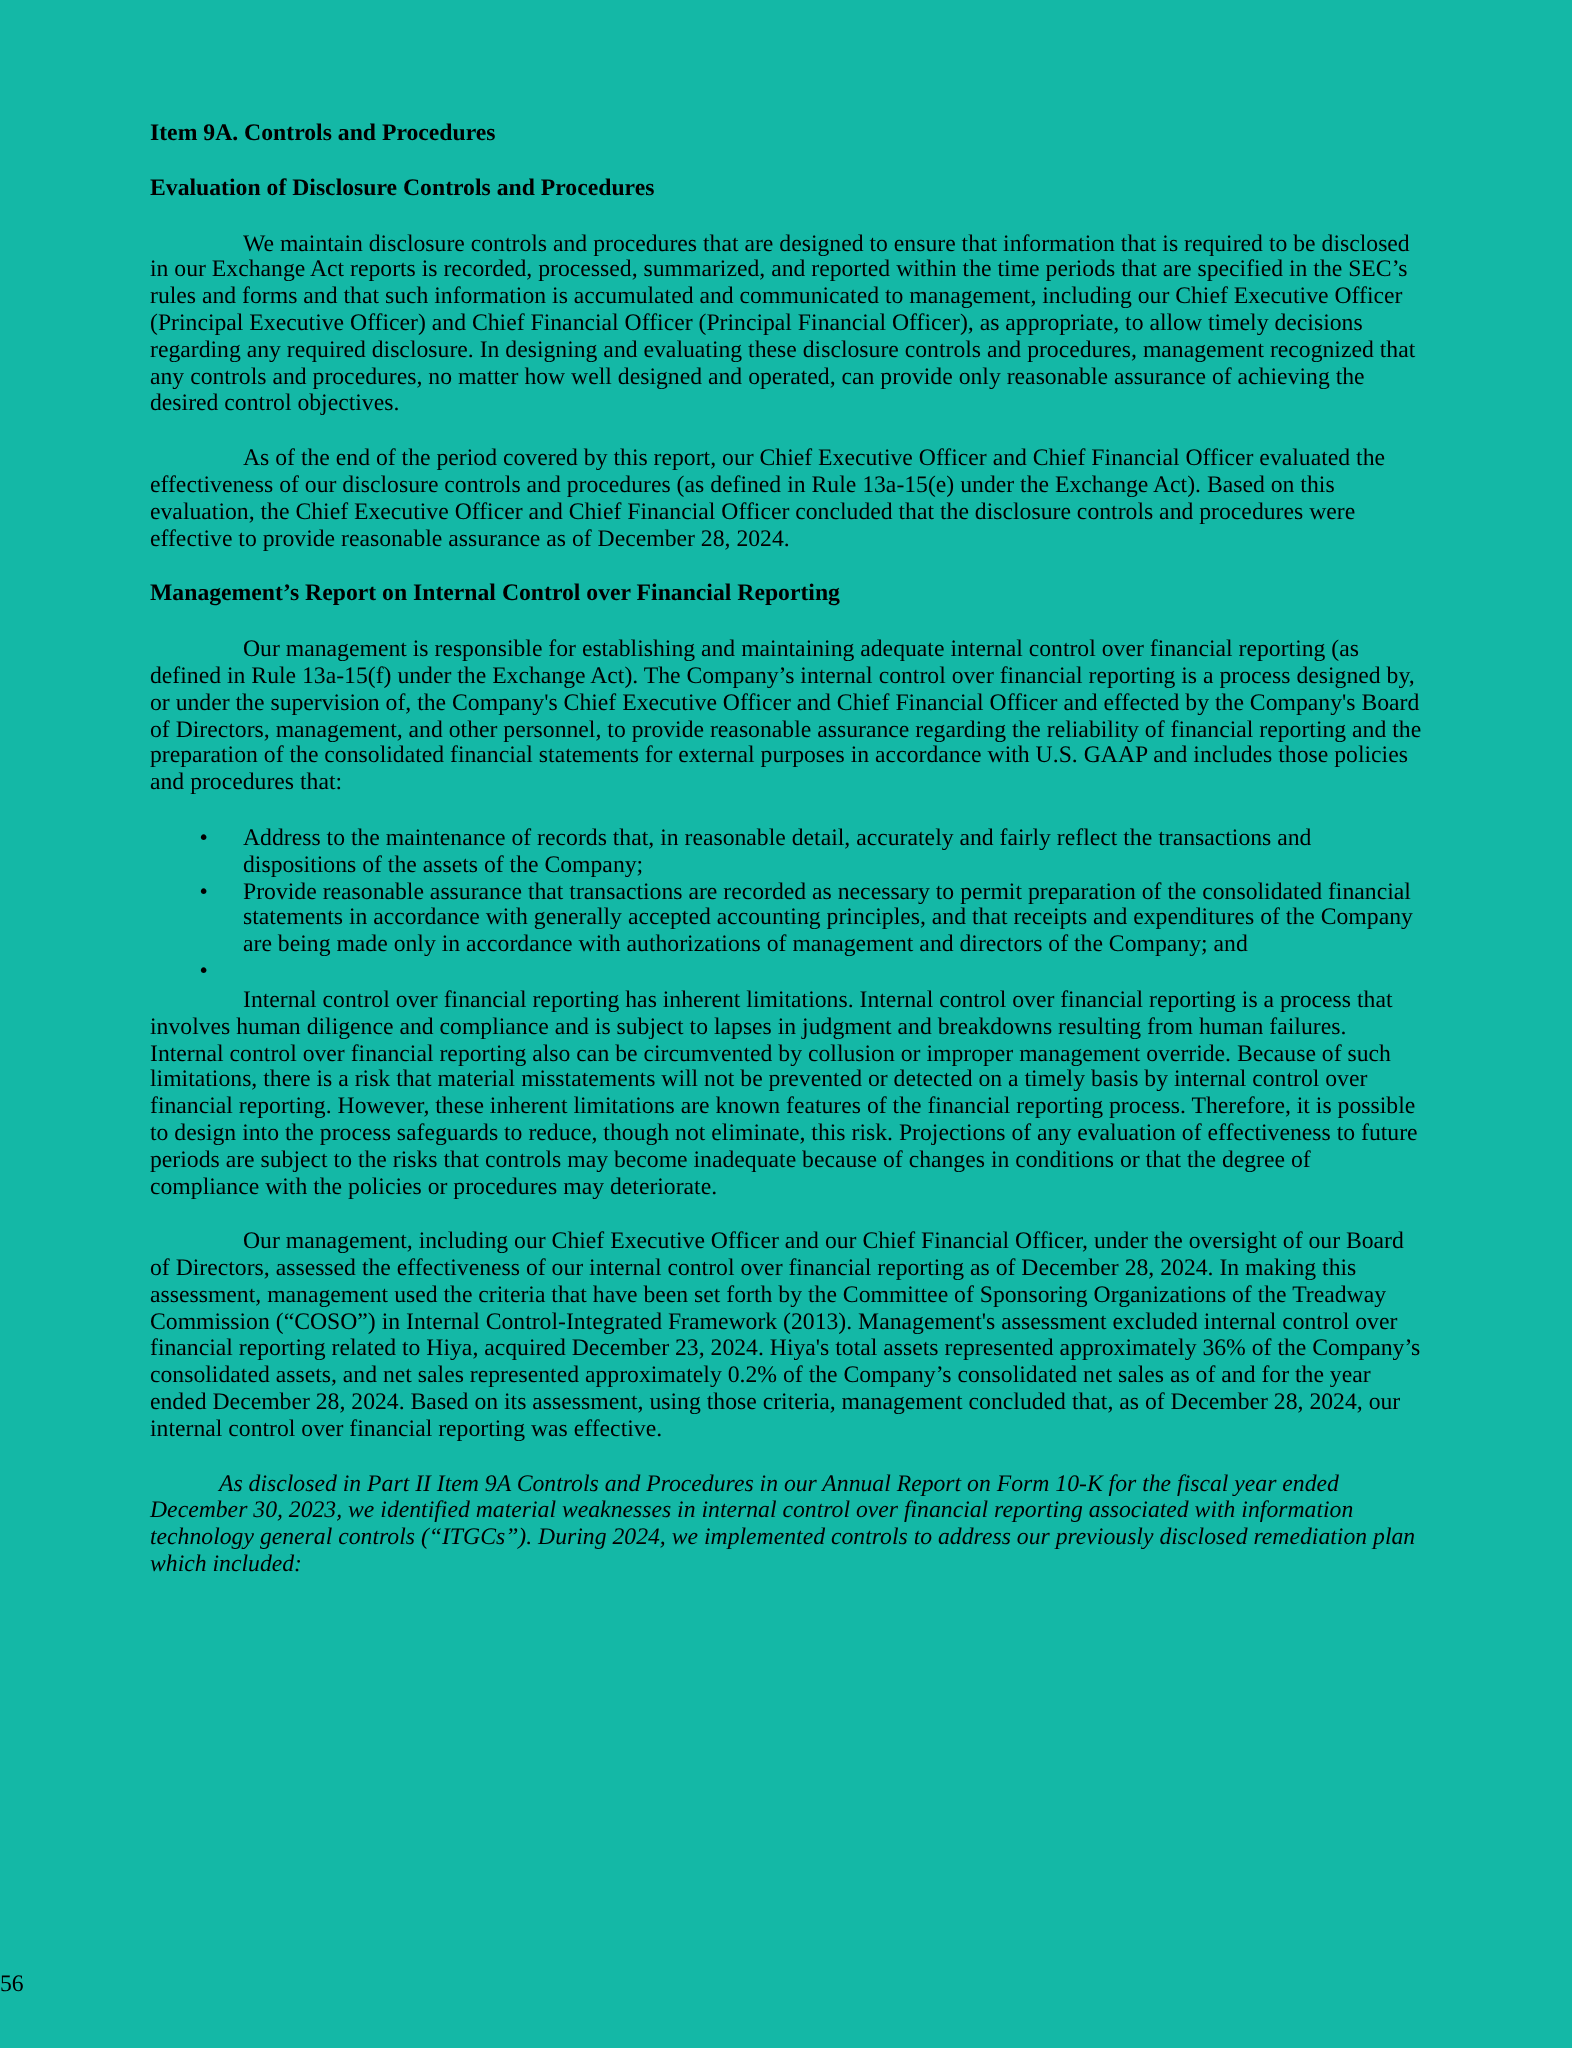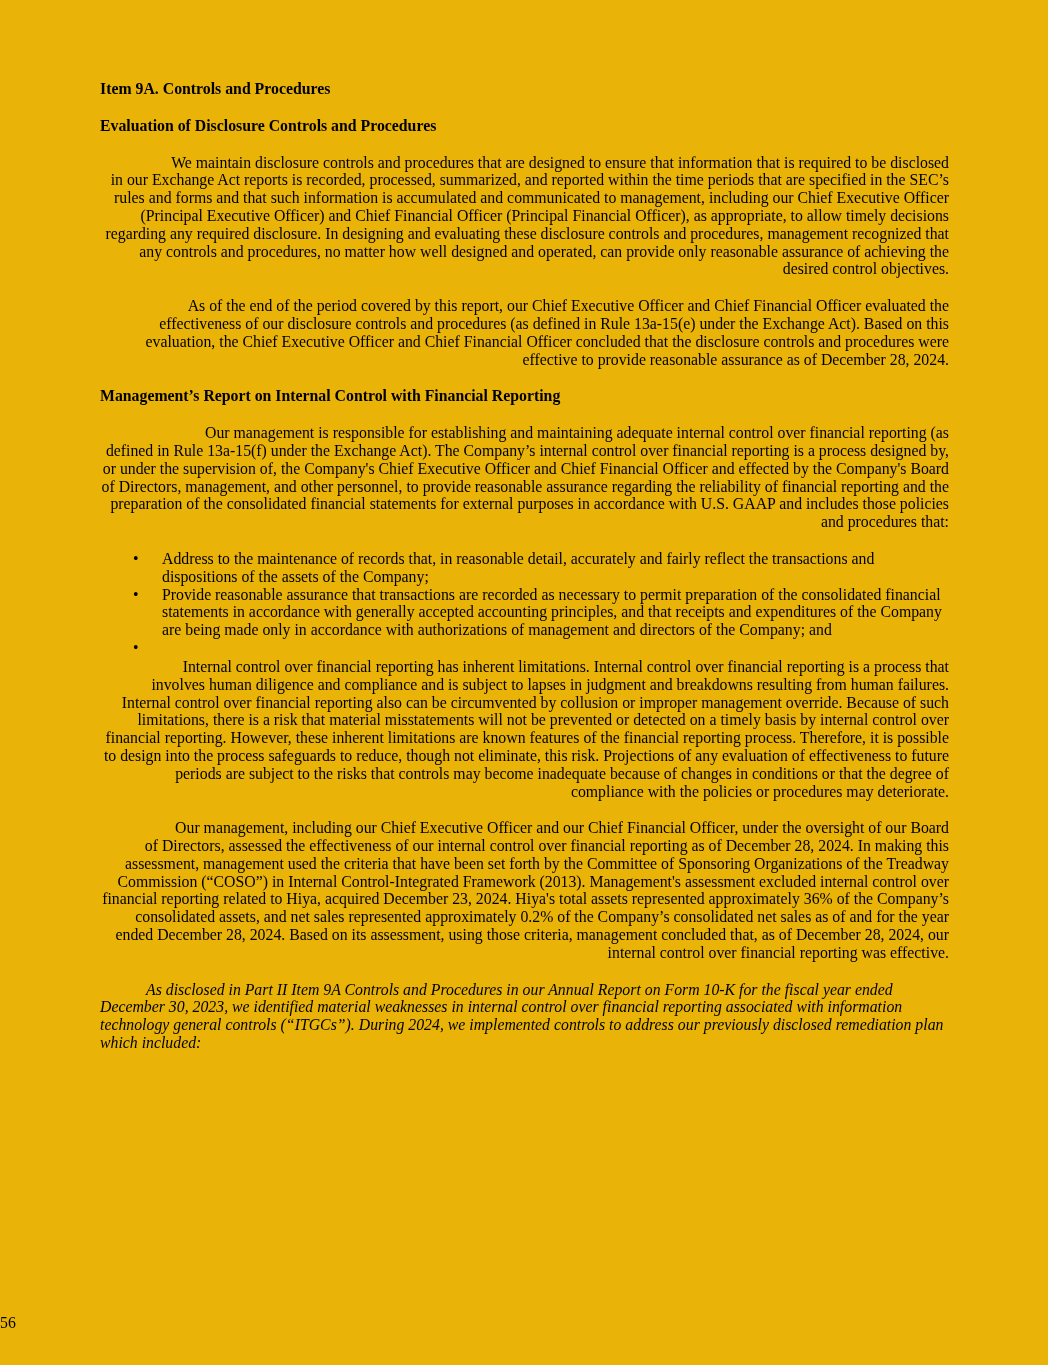--- a/index.html
+++ b/index.html
@@ -4,21 +4,21 @@
 <style>
   html, body {
     margin: 0;
     padding: 0;
     background: #ffffff;
   }
   .page {
     position: relative;
     width: 1048px;
     height: 1365px;
-    background: #eab308;
+    background: #14b8a6;
     font-family: "Liberation Serif", "DejaVu Serif", serif;
     font-size: 15.8px;
     line-height: 17.8px;
     color: #000000;
     overflow: hidden;
   }
   .content {
     position: absolute;
     left: 100px;
     top: 80px;
@@ -27,21 +27,20 @@
   }
   .heading {
     font-weight: bold;
     margin: 0 0 19px 0;
   }
   .para {
     margin: 0 0 19px 0;
   }
   .indent {
     text-indent: 62px;
-    text-align: right;
   }
   .indent-sm {
     text-indent: 46px;
     font-style: italic;
   }
   ul.bullets {
     list-style: none;
     margin: 0 0 19px 0;
     padding: 0;
   }
@@ -70,21 +69,21 @@
   <div class="content">
 
     <p class="heading">Item 9A. Controls and Procedures</p>
 
     <p class="heading">Evaluation of Disclosure Controls and Procedures</p>
 
     <p class="para indent">We maintain disclosure controls and procedures that are designed to ensure that information that is required to be disclosed in our Exchange Act reports is recorded, processed, summarized, and reported within the time periods that are specified in the SEC’s rules and forms and that such information is accumulated and communicated to management, including our Chief Executive Officer (Principal Executive Officer) and Chief Financial Officer (Principal Financial Officer), as appropriate, to allow timely decisions regarding any required disclosure. In designing and evaluating these disclosure controls and procedures, management recognized that any controls and procedures, no matter how well designed and operated, can provide only reasonable assurance of achieving the desired control objectives.</p>
 
     <p class="para indent">As of the end of the period covered by this report, our Chief Executive Officer and Chief Financial Officer evaluated the effectiveness of our disclosure controls and procedures (as defined in Rule 13a-15(e) under the Exchange Act). Based on this evaluation, the Chief Executive Officer and Chief Financial Officer concluded that the disclosure controls and procedures were effective to provide reasonable assurance as of December 28, 2024.</p>
 
-    <p class="heading">Management’s Report on Internal Control with Financial Reporting</p>
+    <p class="heading">Management’s Report on Internal Control over Financial Reporting</p>
 
     <p class="para indent">Our management is responsible for establishing and maintaining adequate internal control over financial reporting (as defined in Rule 13a-15(f) under the Exchange Act). The Company’s internal control over financial reporting is a process designed by, or under the supervision of, the Company's Chief Executive Officer and Chief Financial Officer and effected by the Company's Board of Directors, management, and other personnel, to provide reasonable assurance regarding the reliability of financial reporting and the preparation of the consolidated financial statements for external purposes in accordance with U.S. GAAP and includes those policies and procedures that:</p>
 
     <ul class="bullets">
       <li>
         <span class="marker">•</span>
         <span>Address to the maintenance of records that, in reasonable detail, accurately and fairly reflect the transactions and dispositions of the assets of the Company;</span>
       </li>
       <li>
         <span class="marker">•</span>

